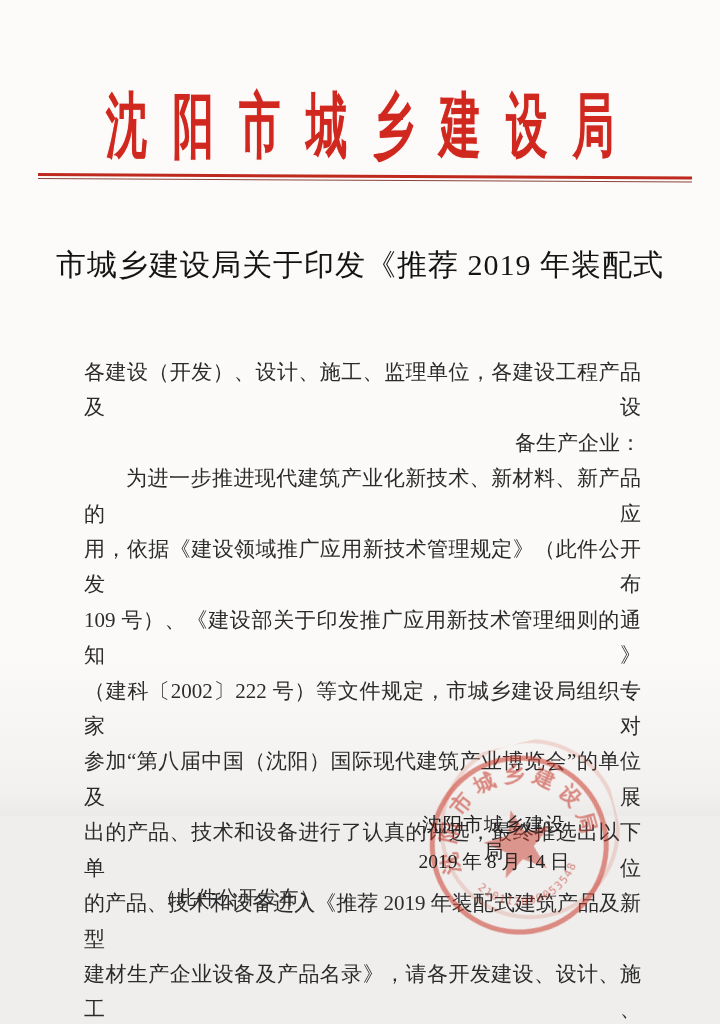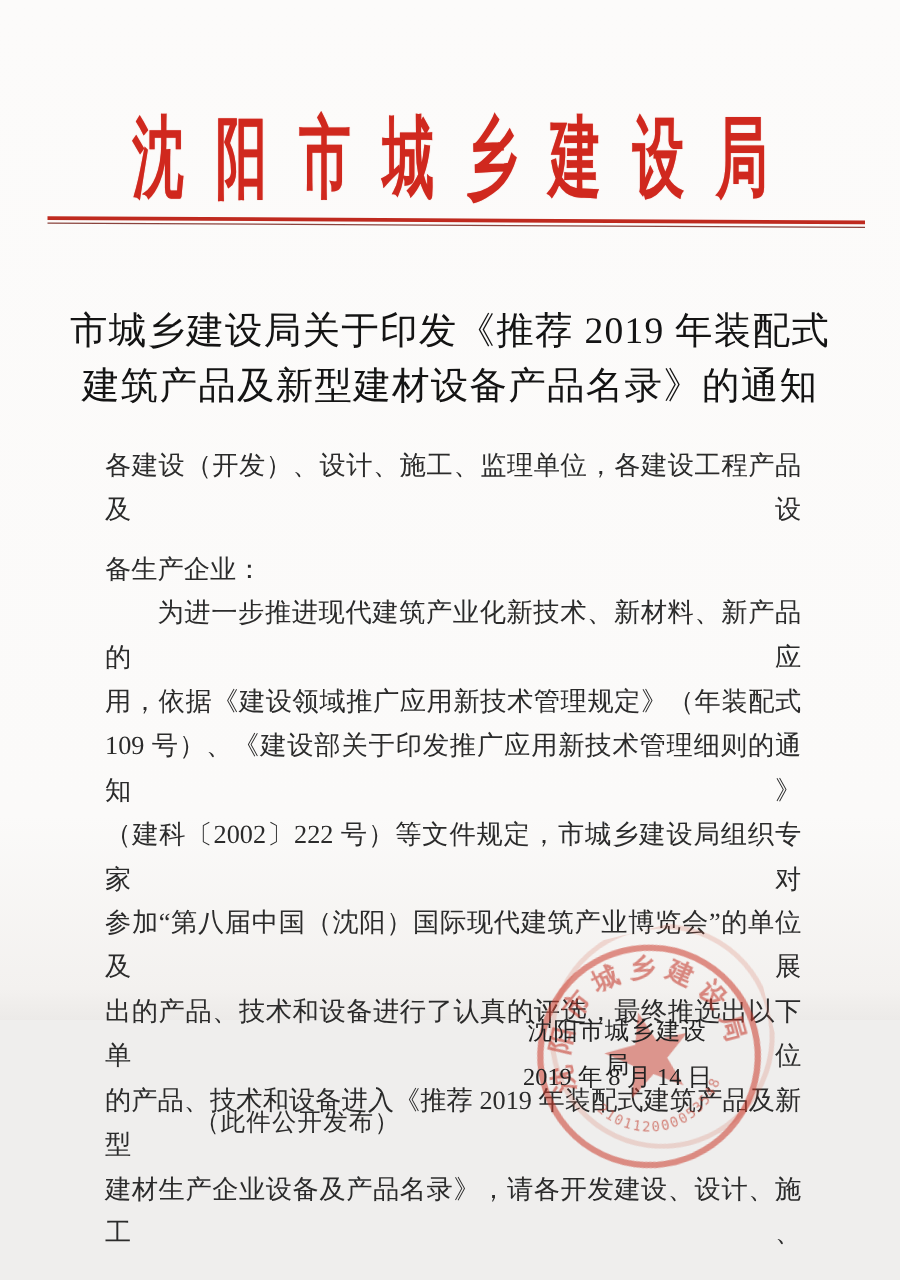--- a/index.html
+++ b/index.html
@@ -39,21 +39,21 @@
     text-align:center;font-weight:400;color:#141414;
     font-size:30px;line-height:44px;letter-spacing:1px;
   }
   
   .body-text{
     position:absolute;top:355px;left:84px;width:557px;
     font-size:21px;line-height:35.4px;color:#2b2b2b;
   }
   .body-text .line{width:100%;}
   .jline{text-align:justify;text-align-last:justify;}
-  .plain{text-align:left;margin-top:12px;}
+  .plain{text-align:right;}
   .indent{text-indent:2em;}
   
   .sig-org{
     position:absolute;top:811px;left:415px;width:158px;z-index:3;
     font-size:19.5px;color:#222;text-align:center;letter-spacing:1px;
   }
   .sig-date{
     position:absolute;top:848px;left:415px;width:158px;z-index:3;
     font-size:19.5px;color:#222;text-align:center;
   }
@@ -79,28 +79,27 @@
   </div>
 
   <div class="rule">
     <div class="thick"></div>
     <div class="gap"></div>
     <div class="thin"></div>
   </div>
 
   <div class="title">
     <div>市城乡建设局关于印发《推荐 2019 年装配式</div>
-    <div>建筑产品及新型建材设备产品名录》的通知</div>
   </div>
 
   <div class="body-text">
     <div class="line jline">各建设（开发）、设计、施工、监理单位，各建设工程产品及设</div>
     <div class="line plain">备生产企业：</div>
     <div class="line jline indent">为进一步推进现代建筑产业化新技术、新材料、新产品的应</div>
-    <div class="line jline">用，依据《建设领域推广应用新技术管理规定》（年装配式</div>
+    <div class="line jline">用，依据《建设领域推广应用新技术管理规定》（此件公开发布</div>
     <div class="line jline">109 号）、《建设部关于印发推广应用新技术管理细则的通知》</div>
     <div class="line jline">（建科〔2002〕222 号）等文件规定，市城乡建设局组织专家对</div>
     <div class="line jline">参加“第八届中国（沈阳）国际现代建筑产业博览会”的单位及展</div>
     <div class="line jline">出的产品、技术和设备进行了认真的评选，最终推选出以下单位</div>
     <div class="line jline">的产品、技术和设备进入《推荐 2019 年装配式建筑产品及新型</div>
     <div class="line jline">建材生产企业设备及产品名录》，请各开发建设、设计、施工、</div>
 
   </div>
 
   <div class="seal">

